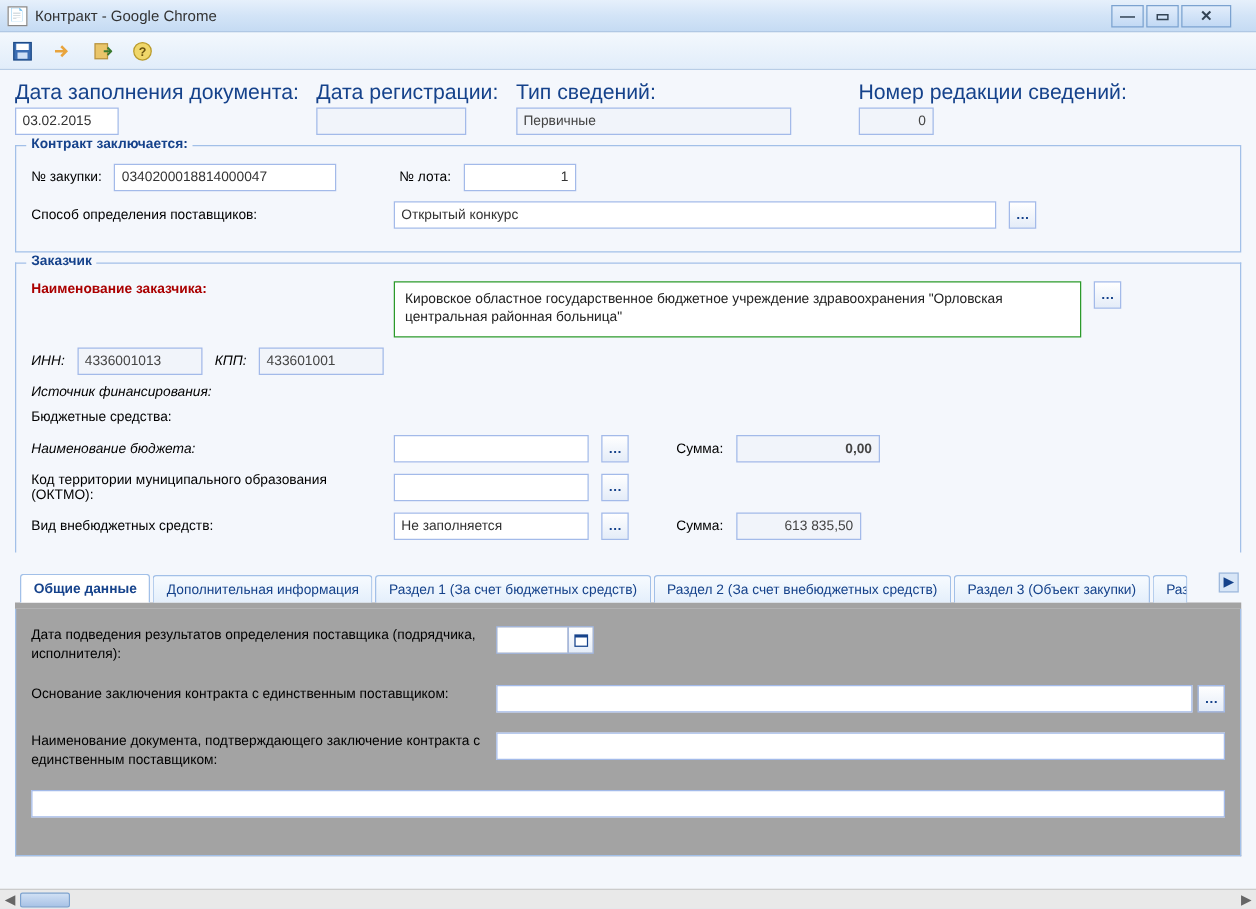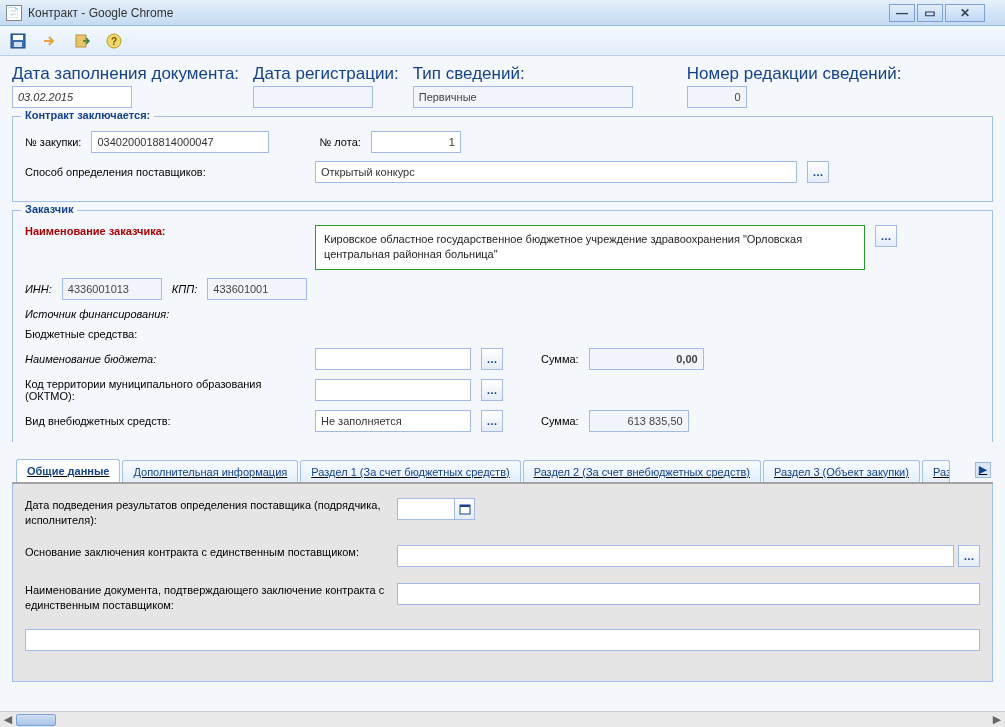--- a/index.html
+++ b/index.html
@@ -108,21 +108,21 @@
 }
 .customer-name {
   border: 1px solid #2b9a2b;
   background: #fff;
   padding: 6px 8px;
   line-height: 1.4;
   width: 550px;
   min-height: 36px;
   color: #222;
 }
-.tabs-wrap { margin-top: 16px; border-bottom: 2px solid #a3a3a3; display:flex; align-items:center; position:relative;text-decoration:underline;}
+.tabs-wrap { margin-top: 16px; border-bottom: 5px solid #a3a3a3; display:flex; align-items:flex-start; position:relative;}
 .tabs {
   display: flex; align-items: flex-end;
   gap: 2px; overflow: hidden; flex:1;
   padding-left: 4px;
 }
 .tab {
   border: 1px solid #a2c0e8;
   border-bottom: none;
   background: linear-gradient(to bottom,#f7fbff,#e3eefb);
   padding: 5px 10px;
@@ -140,21 +140,21 @@
 }
 .tab-arrow {
   width: 16px; height: 16px;
   background: #d8e6f7; border:1px solid #9fb9dc;
   display:inline-flex; align-items:center; justify-content:center;
   color:#15428b; cursor:pointer; margin-right:2px;
 }
 .tab-body {
   border: 1px solid #a2c0e8;
   border-top: none;
-  background: #e5e5e5;
+  background: #a3a3a3;
   padding: 14px 12px;
 }
 .tabformrow { display:flex; align-items:flex-start; gap:12px; margin-bottom:16px; }
 .tabformrow .tlbl { width: 360px; color:#000; line-height:1.4; }
 .tabformrow .tctl { flex:1; display:flex; align-items:center; gap:4px; }
 .date-input-wrap { display:flex; border:1px solid #a3bae9; height:22px; }
 .date-input-wrap input { border:none; width:56px; padding:2px 4px; font-size:11px; }
 .date-input-wrap .cal-btn {
   width:20px; background:linear-gradient(to bottom,#fff,#e4ecf8);
   border-left:1px solid #a3bae9;
@@ -214,21 +214,21 @@
           <text x="8" y="12" font-size="10" text-anchor="middle" fill="#6b5410" font-weight="bold">?</text>
         </svg>
     </span>
   </div>
 
   <div class="content">
 
     <div class="row">
       <div class="field">
         <span class="lbl">Дата заполнения документа:</span>
-        <input class="txt" style="width: 120px; font-style: italic;" value="03.02.2015">
+        <input class="txt" style="width: 83px;" value="03.02.2015">
       </div>
       <div class="field">
         <span class="lbl">Дата регистрации:</span>
         <input class="txt ro" style="width: 120px;" readonly="" value="">
       </div>
       <div class="field">
         <span class="lbl">Тип сведений:</span>
         <input class="txt ro" style="width: 220px;" readonly="" value="Первичные">
       </div>
       <div class="field" style="margin-left:40px">

